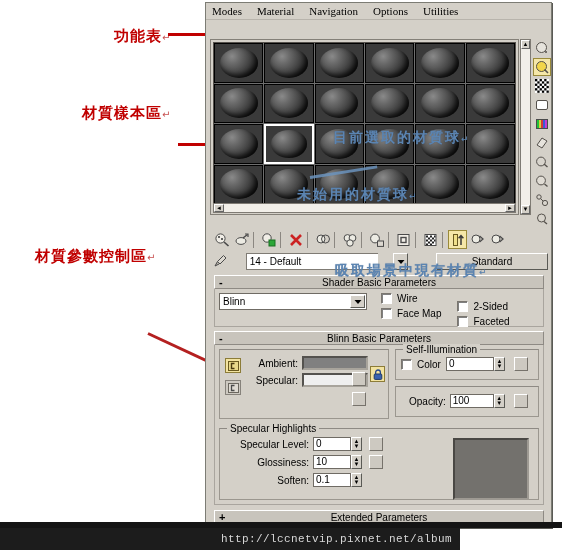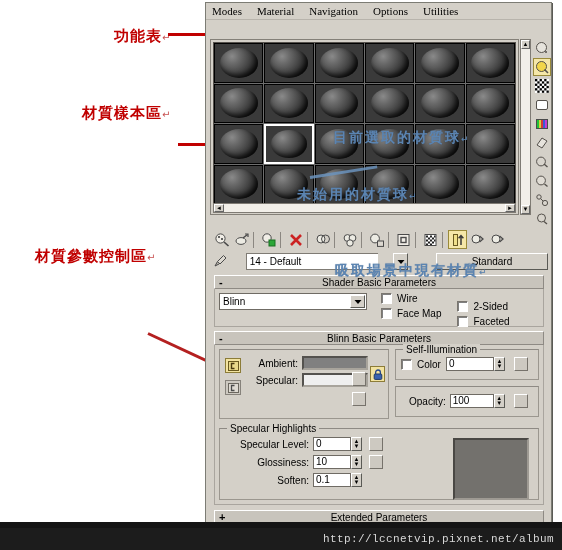--- a/index.html
+++ b/index.html
@@ -371,21 +371,21 @@
   #preview-box {
     width: 76px; height: 62px;
     background: #73716d;
     border: 2px inset #9e9a93;
   }
 
   
   #urlbar {
     position: absolute;
     left: 0; bottom: 0;
-    width: 562px; height: 22px;
+    width: 460px; height: 22px;
     background: #1c1c1c;
     display: flex; align-items: center; justify-content: flex-end;
     padding-right: 8px;
   }
   #urlbar .u {
     color: #d8d8d8;
     font-family: "Liberation Mono", monospace;
     font-size: 11px;
     letter-spacing: .4px;
   }

